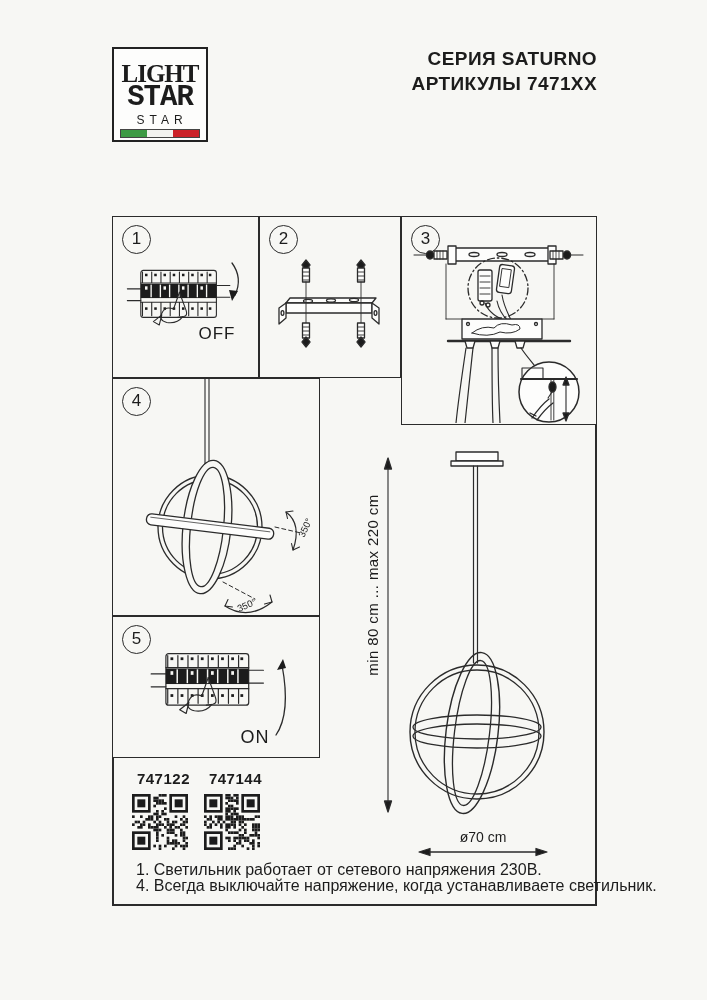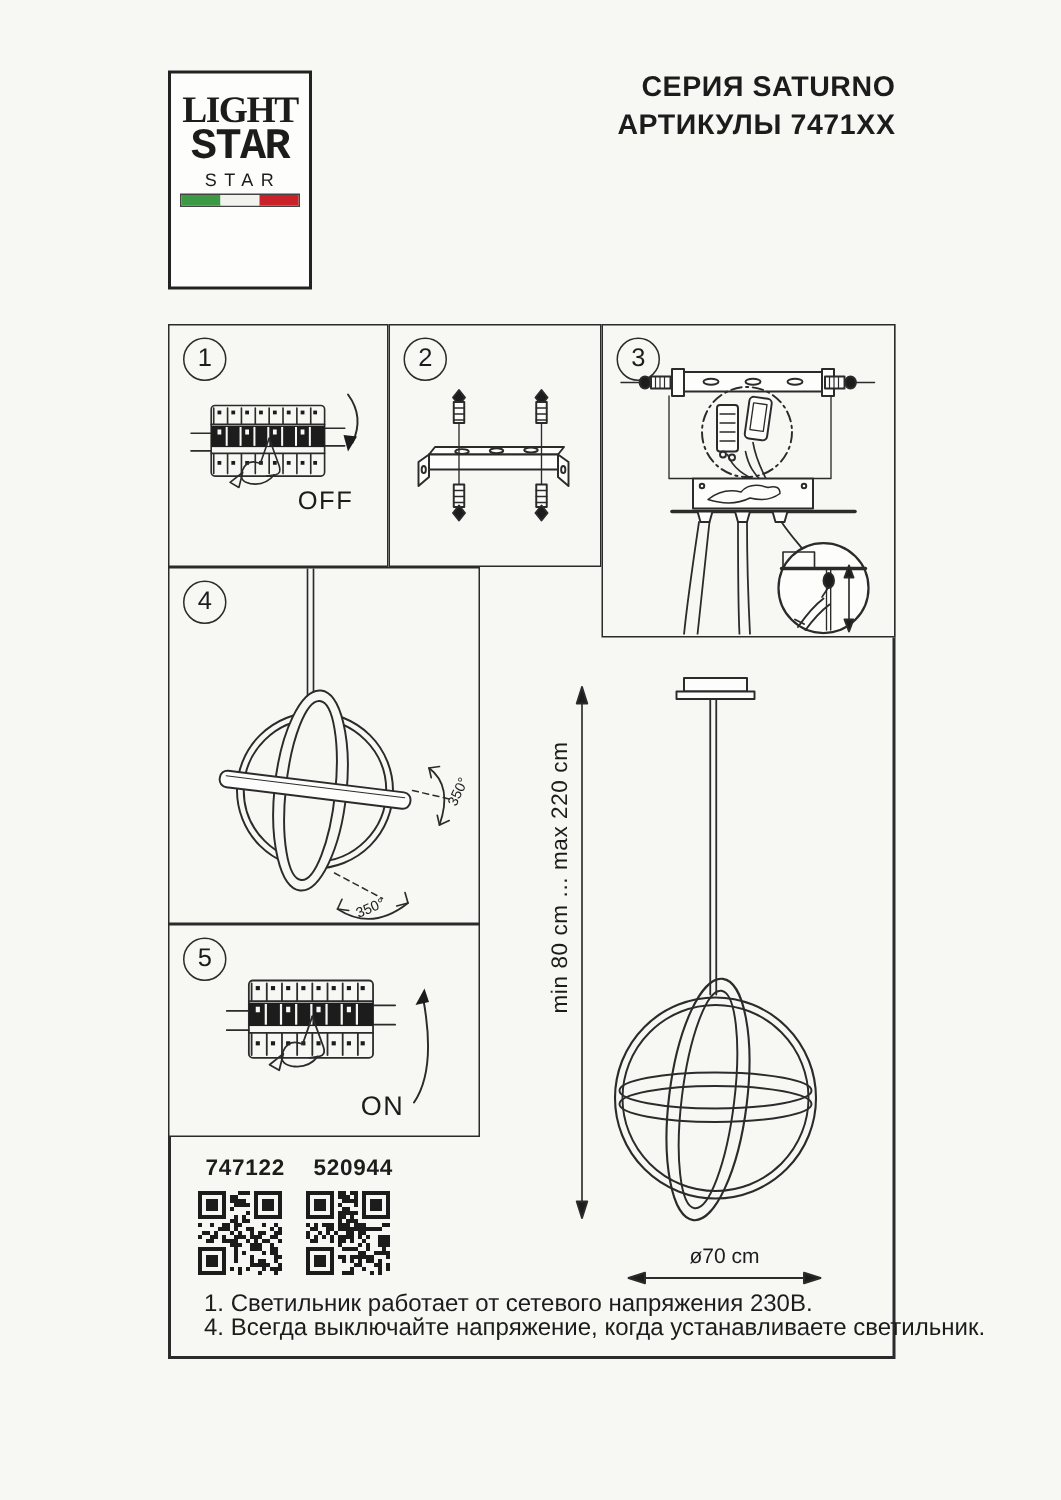--- a/index.html
+++ b/index.html
@@ -1,20 +1,20 @@
 <!DOCTYPE html>
 <html><head>
 <meta charset="utf-8">
 <style>
   html,body{margin:0;padding:0;background:#ffffff;}
   .page{position:relative;width:707px;height:1000px;background:#f7f7f4;overflow:hidden;
         font-family:"Liberation Sans",sans-serif;color:#1c1c1c;}
   .abs{position:absolute;}
   
-  .logo-box{left:112px;top:47px;width:96px;height:146px;border:2px solid #222;background:#fdfdfc;
+  .logo-box{left:112px;top:47px;width:96px;height:95px;border:2px solid #222;background:#fdfdfc;
             box-sizing:border-box;text-align:center;}
   .logo-light{margin-top:13px;font-family:"Liberation Serif",serif;font-weight:bold;
               font-size:25px;line-height:23px;letter-spacing:-1px;}
   .logo-star{font-family:Liberation Mono, monospace;font-weight:bold;font-size:29px;line-height:26px;letter-spacing:-1px;}
   .logo-group{font-size:12px;letter-spacing:5px;margin-top:3px;margin-left:4px;line-height:12px;}
   .flag{margin:3px auto 0 auto;width:78px;height:7px;border:1px solid #444;display:flex;}
   .flag span{flex:1;}
   
   .hdr{right:110px;text-align:right;font-weight:bold;}
   .hdr-top{top:46px;font-size:19px;line-height:25px;letter-spacing:0.4px;}
@@ -302,21 +302,21 @@
 
       <path d="M101,427 H225" stroke-width="1.3"></path>
       <polygon points="110,423.5 110,430.5 99,427" fill="#1c1c1c"></polygon>
       <polygon points="216,423.5 216,430.5 227,427" fill="#1c1c1c"></polygon>
     </g>
     <text transform="translate(58,160) rotate(-90)" text-anchor="middle" font-size="15" letter-spacing="0.4">min 80 cm ... max 220 cm</text>
     <text x="163" y="417" text-anchor="middle" font-size="14">ø70 cm</text>
   </svg>
 
   <div class="abs artnum a1">747122</div>
-  <div class="abs artnum a2">520944</div>
+  <div class="abs artnum a2">747144</div>
   <svg class="abs qr1" width="56" height="56" viewBox="0 0 56 56">
       <rect x="26.666666666666664" y="0" width="2.6666666666666665" height="2.6666666666666665" fill="#1c1c1c"></rect>
       <rect x="29.333333333333332" y="0" width="2.6666666666666665" height="2.6666666666666665" fill="#1c1c1c"></rect>
       <rect x="32" y="0" width="2.6666666666666665" height="2.6666666666666665" fill="#1c1c1c"></rect>
       <rect x="21.333333333333332" y="2.6666666666666665" width="2.6666666666666665" height="2.6666666666666665" fill="#1c1c1c"></rect>
       <rect x="24" y="2.6666666666666665" width="2.6666666666666665" height="2.6666666666666665" fill="#1c1c1c"></rect>
       <rect x="21.333333333333332" y="5.333333333333333" width="2.6666666666666665" height="2.6666666666666665" fill="#1c1c1c"></rect>
       <rect x="24" y="5.333333333333333" width="2.6666666666666665" height="2.6666666666666665" fill="#1c1c1c"></rect>
       <rect x="26.666666666666664" y="5.333333333333333" width="2.6666666666666665" height="2.6666666666666665" fill="#1c1c1c"></rect>
       <rect x="29.333333333333332" y="5.333333333333333" width="2.6666666666666665" height="2.6666666666666665" fill="#1c1c1c"></rect>

